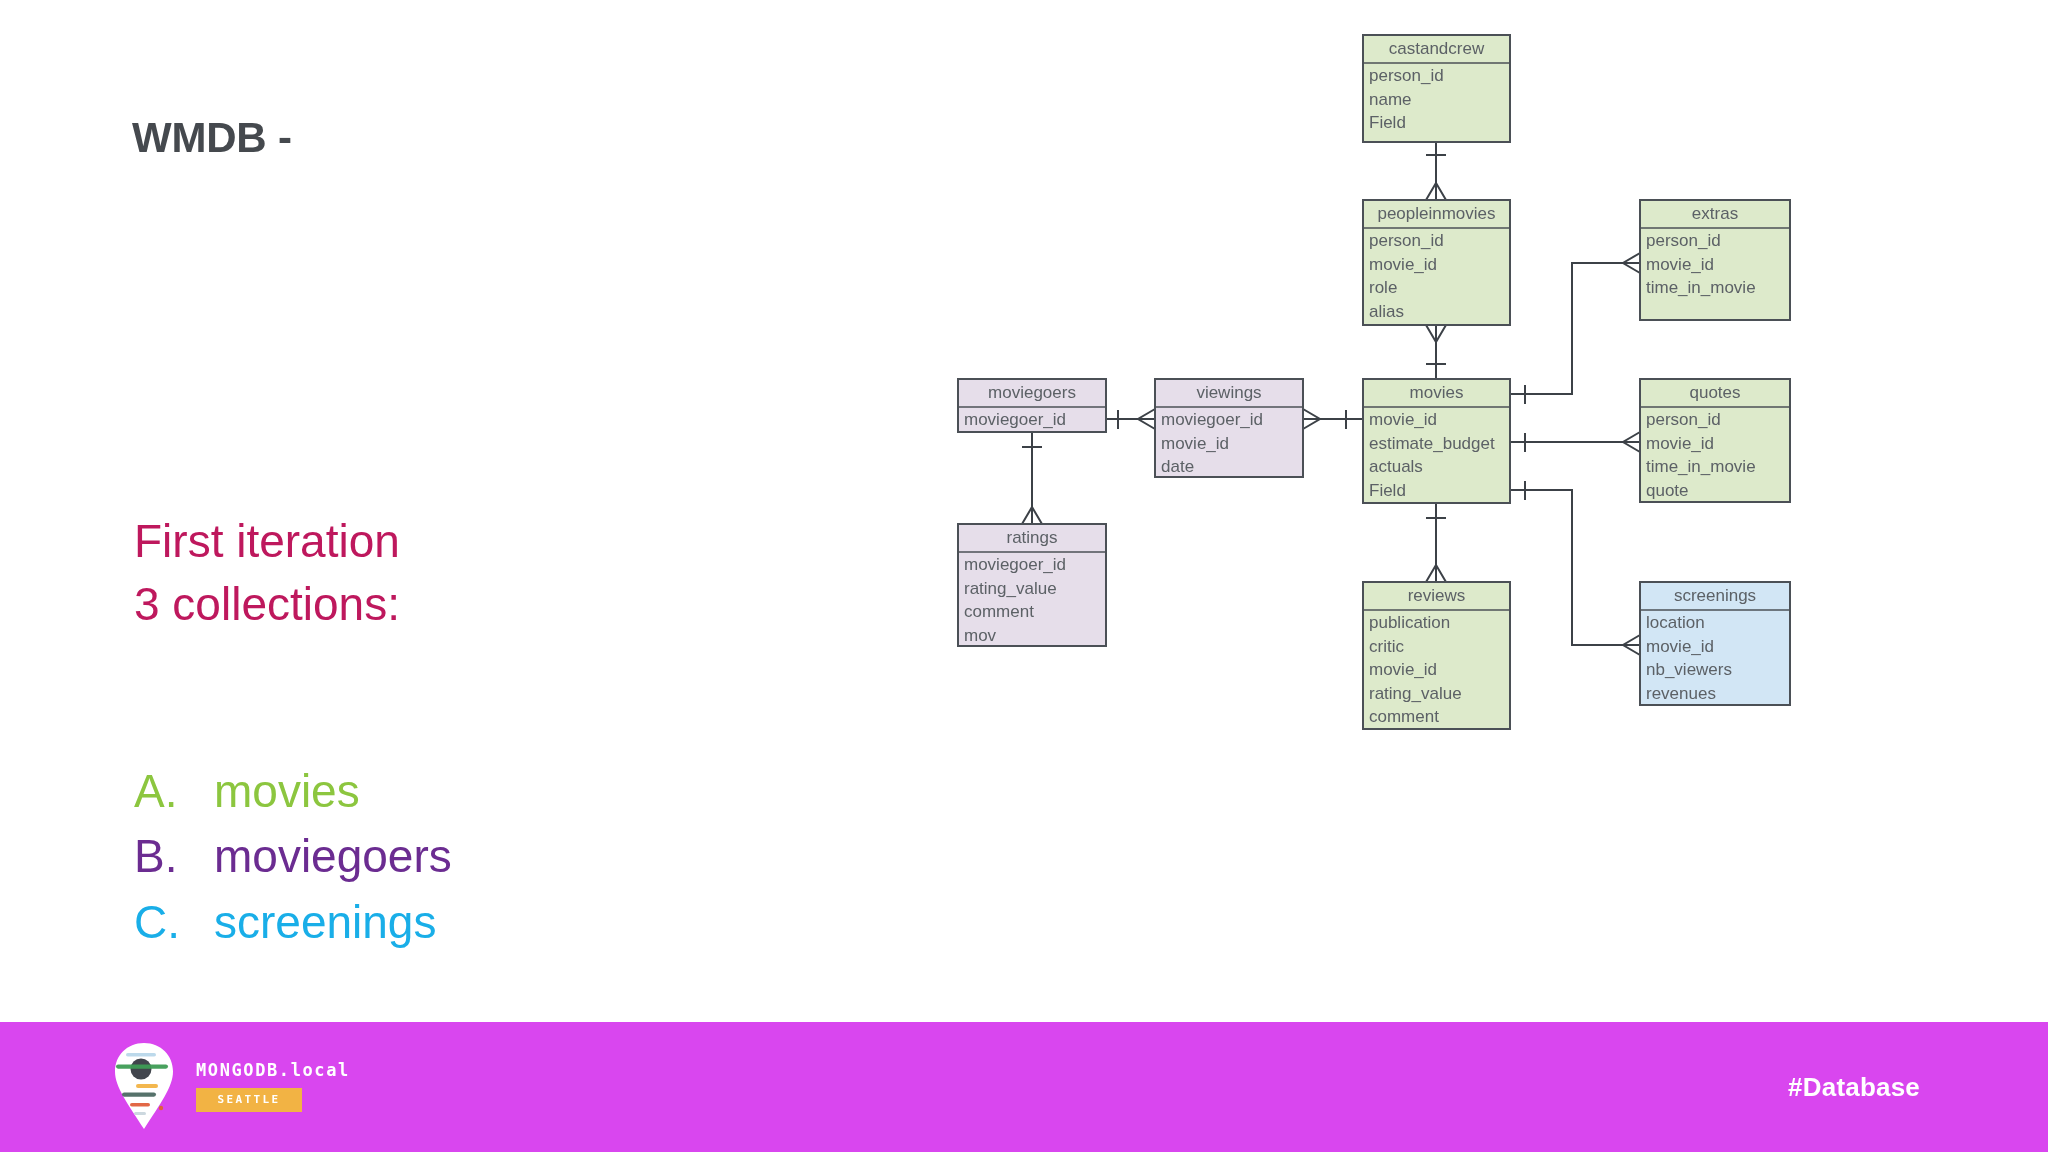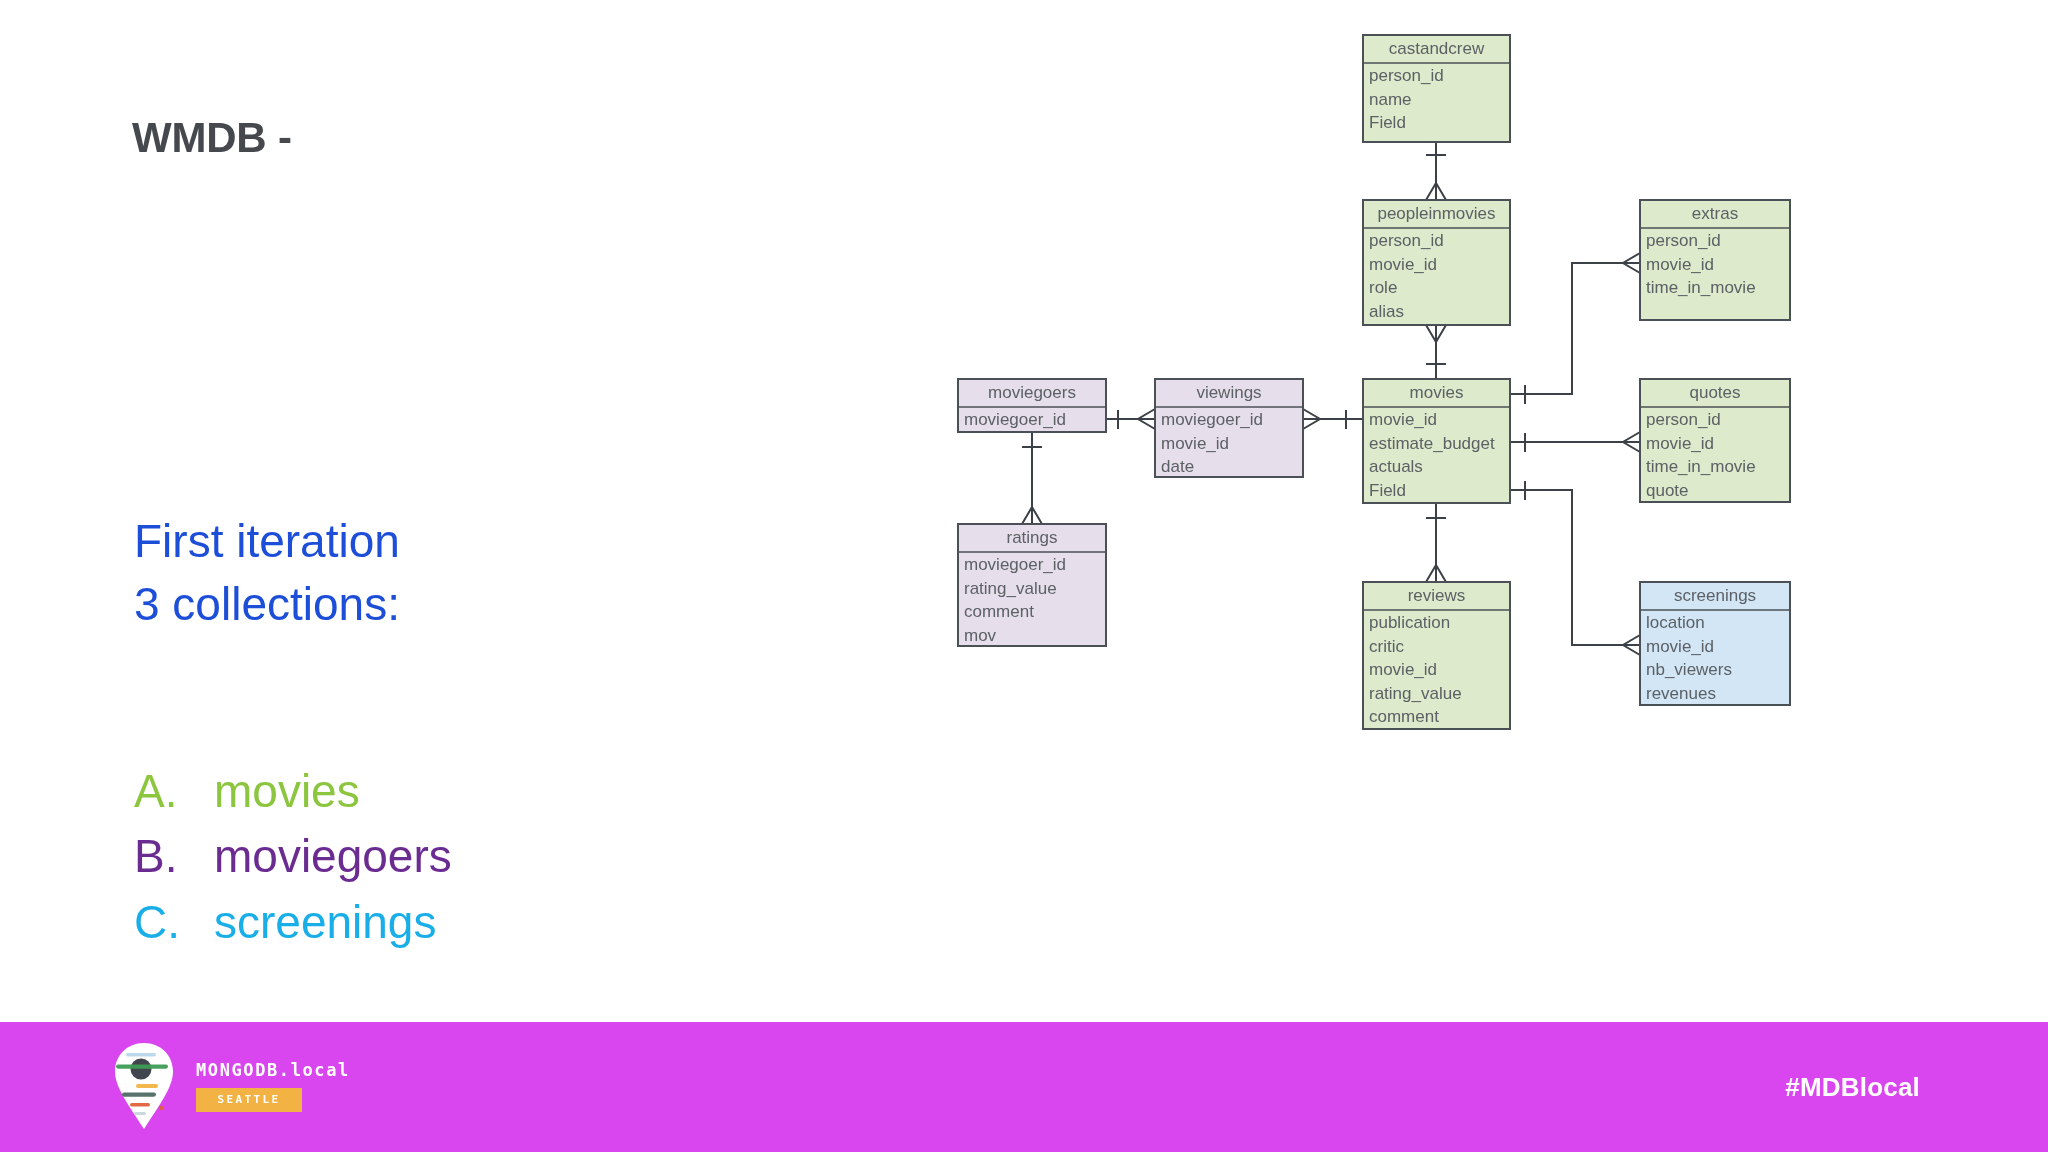--- a/index.html
+++ b/index.html
@@ -41,21 +41,21 @@
   }
   #page-title .tline { display: block; white-space: pre; }
 
   #intro-block {
     position: absolute;
     left: 134px;
     top: 510px;
     width: 700px;
     font-size: 46px;
     line-height: 1.38;
-    color: #1d4ed8;
+    color: #be185d;
     font-weight: normal;
   }
   #intro-block .iline { display: block; }
 
   #collection-list {
     position: absolute;
     left: 134px;
     top: 760px;
     width: 720px;
   }
@@ -355,16 +355,16 @@
         <circle cx="53" cy="68" r="2.2" fill="#E0603C"></circle>
       </svg>
 
       <div id="brand-text-wrap">
         <div id="brand-wordmark">MONGODB.local</div>
         <div id="brand-city-badge" style="background: rgb(242, 179, 68);">SEATTLE</div>
       </div>
 
     </div>
 
-    <div id="footer-hashtag">#MDBlocal</div>
+    <div id="footer-hashtag">#Database</div>
   </div>
 
 </div>
 
 </body></html>

